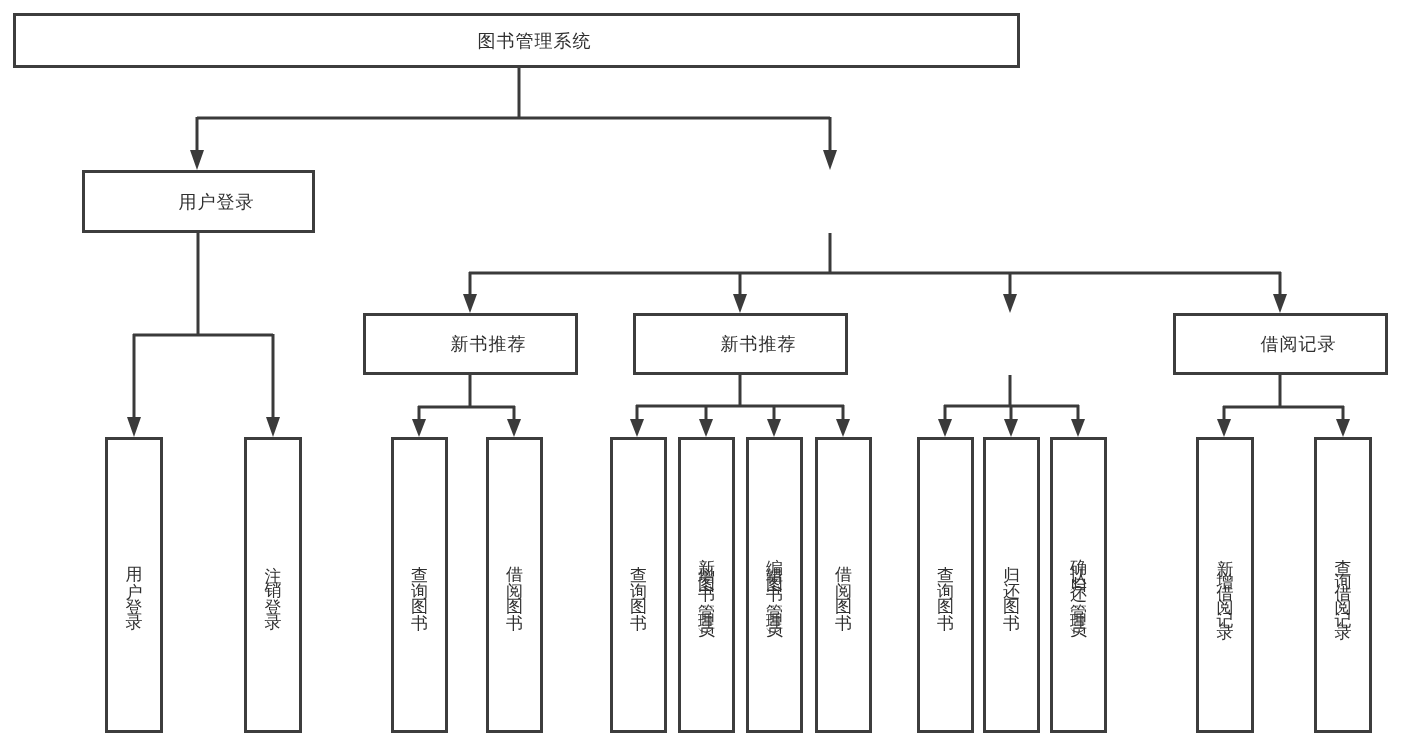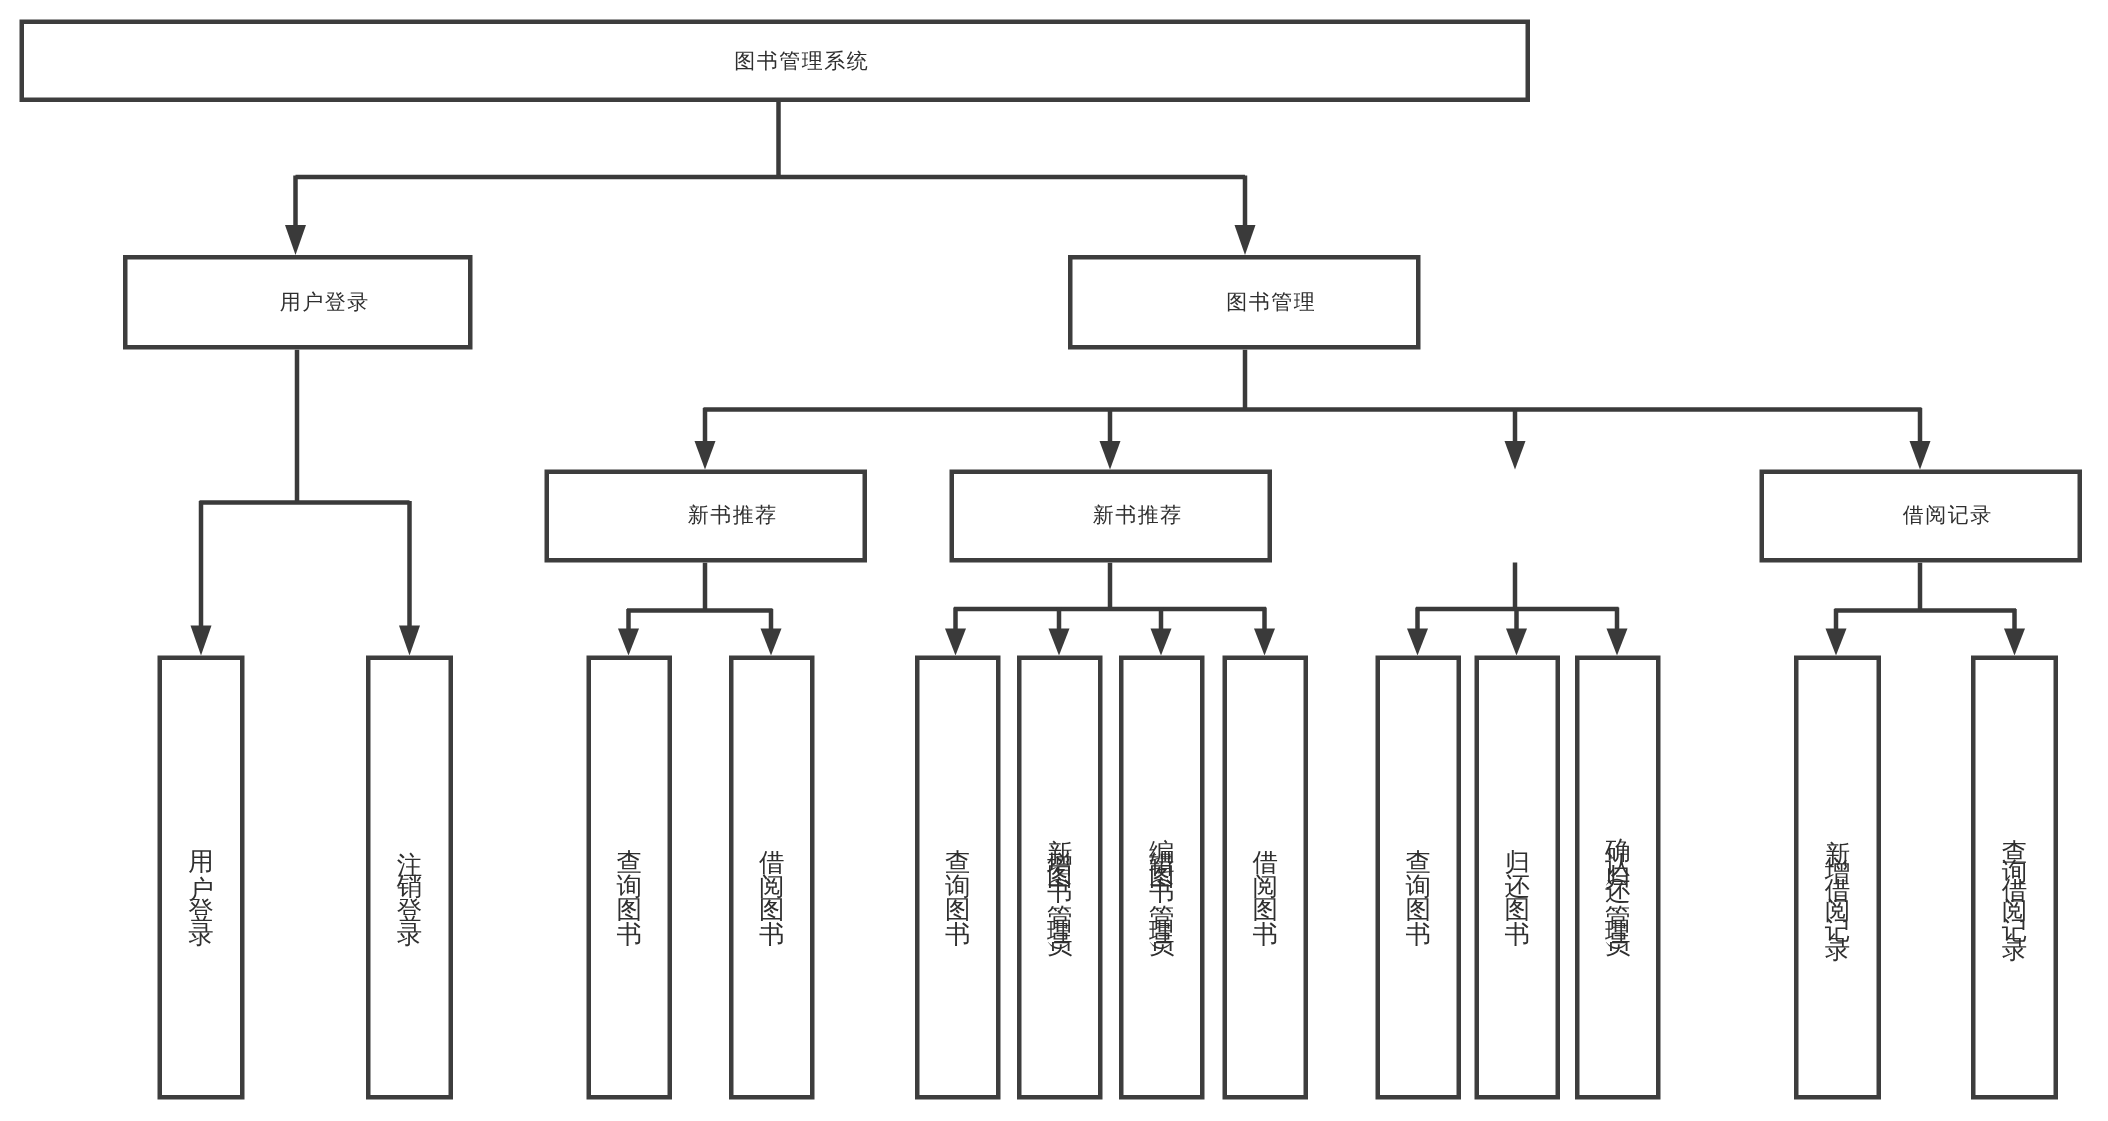--- a/index.html
+++ b/index.html
@@ -13,21 +13,21 @@
   #wires{position:absolute;left:0;top:0;width:1405px;height:747px;}
   .box{
     position:absolute;
     background:#ffffff;
     border:3px solid #3d3d3d;
     box-sizing:border-box;
     display:flex;align-items:center;justify-content:center;
     color:#2f2f2f;
     z-index:2;
   }
-  .hlabel{font-size:14px;letter-spacing:1px;white-space:nowrap;margin-left:36px;}
+  .hlabel{font-size:18px;letter-spacing:1px;white-space:nowrap;margin-left:36px;}
   .vbox{
     writing-mode:vertical-rl;
     text-orientation:upright;
     font-size:17px;
     line-height:1;
   }
   .vshort{letter-spacing:16px;}
   .vmid{letter-spacing:13px;}
   .vlong{letter-spacing:9px;}
   .watermark{
@@ -111,23 +111,20 @@
     </g>
   </svg>
 
   <div class="box" style="left:13px;top:13px;width:1007px;height:55px;">
     <span class="hlabel">图书管理系统</span>
   </div>
 
   <div class="box" style="left:82px;top:170px;width:233px;height:63px;">
     <span class="hlabel">用户登录</span>
   </div>
-  <div class="box" style="left:712px;top:170px;width:235px;height:63px;">
-    <span class="hlabel">图书管理</span>
-  </div>
 
   <div class="box" style="left:363px;top:313px;width:215px;height:62px;">
     <span class="hlabel">新书推荐</span>
   </div>
   <div class="box" style="left:633px;top:313px;width:215px;height:62px;">
     <span class="hlabel">新书推荐</span>
   </div>
   <div class="box" style="left:1173px;top:313px;width:215px;height:62px;">
     <span class="hlabel">借阅记录</span>
   </div>

